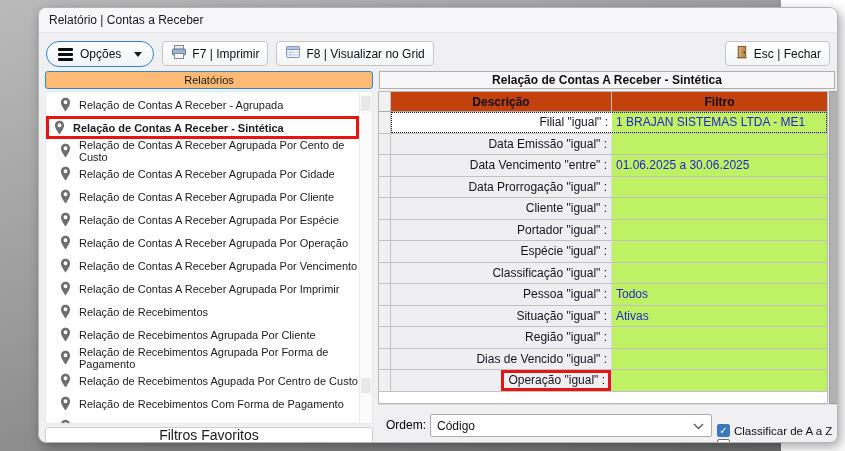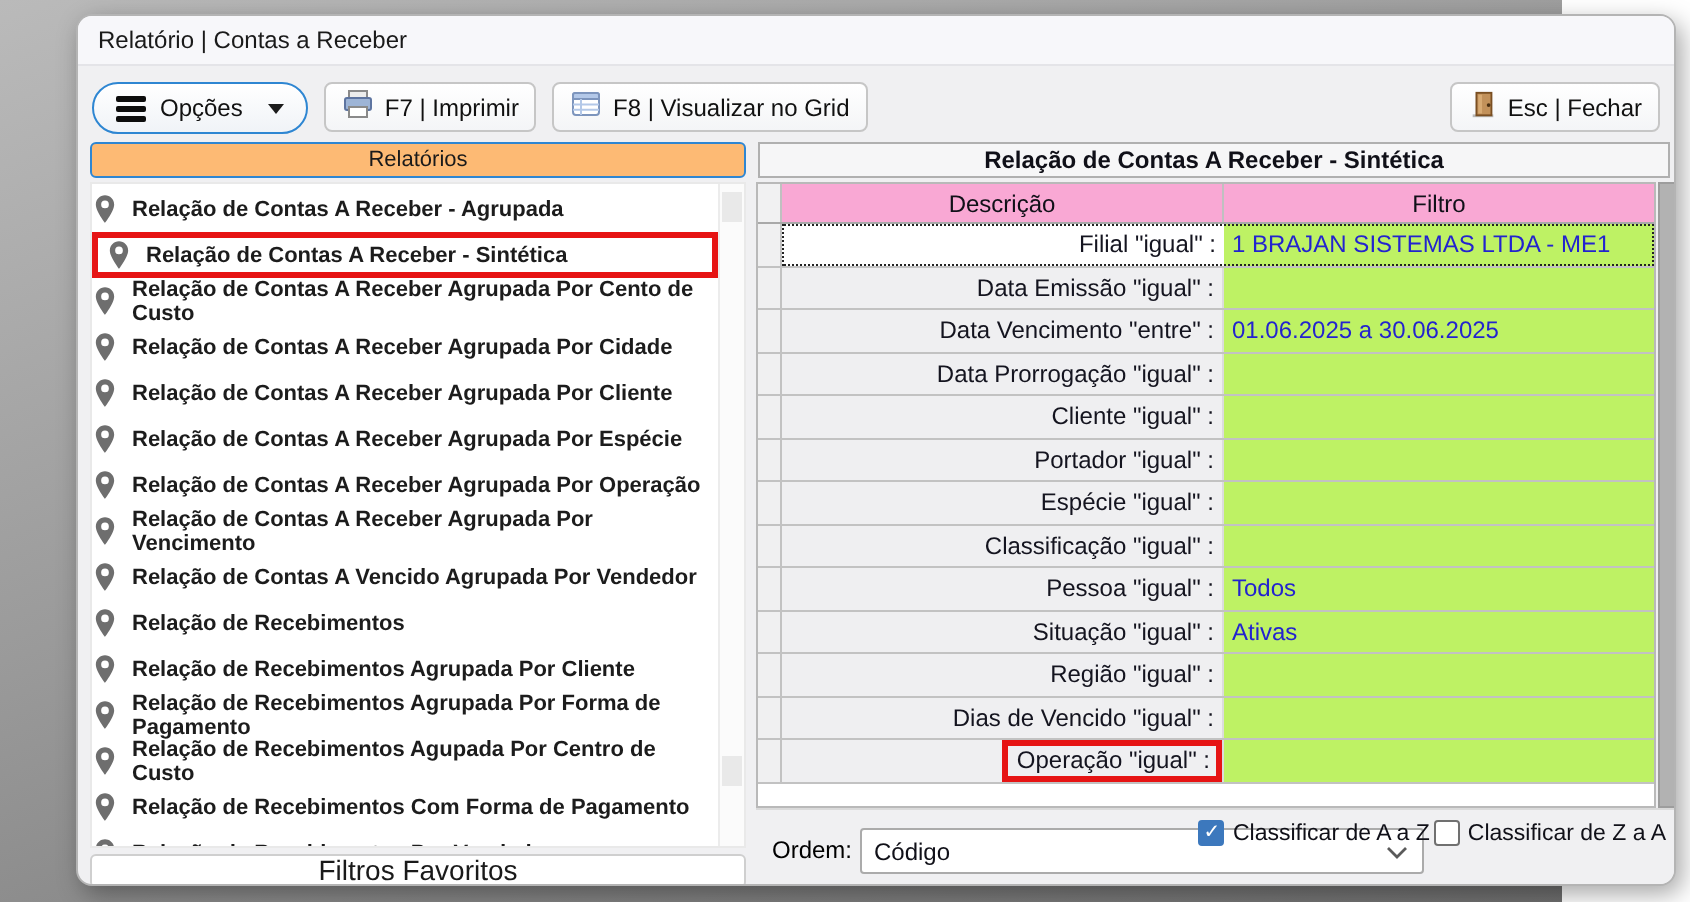--- a/index.html
+++ b/index.html
@@ -26,39 +26,39 @@
            border-top:5px solid #1c1c1c; margin-left:6px; }
   .spacer { flex:1; }
 
   
   .rel-header { position:absolute; left:6px; top:63px; width:328px; height:18px;
                 background:#fdba74; border:1px solid var(--accent-blue,#2e86d2); border-radius:3px;
                 font-size:11px; text-align:center; line-height:16px; color:#1a1a1a; }
   .list { position:absolute; left:6px; top:83px; width:328px; height:333px;
           background:#fff; border:1px solid #e9e9e9; overflow:hidden; }
   .report-list { position:absolute; left:0; top:1px; right:13px; bottom:0; }
-  .list-item { height:23px; display:flex; align-items:center; gap:8px; padding-left:1px;
-               font-size:11px; color:#1c1c1c;font-weight:bold; }
+  .list-item { height:23px; display:flex; align-items:center; gap:8px; padding-left:14px;
+               font-size:11px; color:#1c1c1c; }
   .list-item.selected { border:3px solid var(--highlight-red,#e61414); font-weight:bold; padding-left:5px; }
   .pin { display:flex; width:11px; }
   .list-scrollbar { position:absolute; right:0; top:0; bottom:0; width:13px;
                     background:#fbfbfb; border-left:1px solid #ececec; }
   .sb-a { position:absolute; left:1px; right:1px; top:4px; height:15px; background:#e9e9e9; }
   .sb-b { position:absolute; left:1px; right:1px; bottom:30px; height:15px; background:#e9e9e9; }
   .fav-button { position:absolute; left:6px; top:419px; width:328px; height:17px;
                 background:#fff; border:1px solid #cfcfcf; border-radius:3px;
                 font-size:14px; text-align:center; line-height:15px; color:#1a1a1a; }
 
   
   .rp-header { position:absolute; left:340px; top:63px; width:456px; height:18px;
                background:#f6f6f7; border:1px solid #b0b0b0; font-size:12px; font-weight:bold;
                text-align:center; line-height:16px; color:#101018; }
   .grid { position:absolute; left:339px; top:83px; width:450px; height:313px;
           background:#fff; border:1px solid #b9b9b9; overflow:hidden; }
-  .grid-head { display:flex; height:20px; border-bottom:1px solid #a9a9a9; background:#f9a8d4; }
+  .grid-head { display:flex; height:20px; border-bottom:1px solid #a9a9a9; background:#c2410c;font-weight:bold; }
   .gh-gutter { width:12px; border-right:1px solid #c0c0c0; background:#f1f1f2; }
   .gh-cell { display:flex; align-items:center; justify-content:center; font-size:12px; color:#101018; }
   .gh-desc { width:221px; border-right:1px solid #c0c0c0; }
   .gh-filter { flex:1; }
   .grid-row { display:flex; height:21.5px; border-bottom:1px solid #c2c2c2; }
   .g-gutter { width:12px; background:#f0f0f1; border-right:1px solid #c2c2c2; }
   .row-main { flex:1; display:flex; }
   .g-desc { width:221px; background:#efeff1; border-right:1px solid #dcdcdc;
             display:flex; align-items:center; justify-content:flex-end; padding-right:4px;
             font-size:12px; color:#14141f; white-space:nowrap; }
@@ -72,21 +72,21 @@
                     background:#b2b2b2; border:1px solid #9d9d9d; }
 
   
   .rp-footer { position:absolute; left:339px; top:396px; width:459px; height:40px;
                background:#f0f0f2; border-top:1px solid #dadada; }
   .ordem-label { position:absolute; left:8px; top:13px; font-size:12px; color:#000000; }
   .combo { position:absolute; left:52px; top:9px; width:282px; height:23px; background:#fff;
            border:1px solid #ababab; border-radius:2px; display:flex; align-items:center;
            padding:0 24px 0 6px; font-size:12px; color:#101018; }
   .combo svg { position:absolute; right:7px; top:8px; }
-  .checks { position:absolute; right:4px; top:5px; display:flex; gap:2px; }
+  .checks { position:absolute; right:4px; top:19px; display:flex; flex-direction:column; gap:2px; }
   .check-row { display:flex; align-items:center; gap:4px; font-size:11.5px; color:#101018; }
   .cb { width:13px; height:13px; border:1px solid #707070; border-radius:2px; background:#fff;
         display:flex; align-items:center; justify-content:center; }
   .cb.checked { background:var(--checkbox-blue,#3c78bd); border-color:var(--checkbox-blue,#3c78bd);
                 color:#fff; font-size:10px; line-height:13px; }
   .cb.checked::after { content:"✓"; }
 </style>
 </head>
 <body>
 
@@ -209,21 +209,21 @@
               </svg>
             </span>
             <span class="li-label">Relação de Contas A Receber Agrupada Por Vencimento</span>
           </div>
           <div class="list-item">
             <span class="pin">
               <svg width="11" height="15" viewBox="0 0 24 32">
                 <path fill="#6e6e6e" d="M12 1C6.5 1 2 5.5 2 11c0 7.5 10 20 10 20s10-12.5 10-20C22 5.5 17.5 1 12 1zm0 14.2a4.2 4.2 0 1 1 0-8.4 4.2 4.2 0 0 1 0 8.4z"></path>
               </svg>
             </span>
-            <span class="li-label">Relação de Contas A Vencido Agrupada Por Vendedor</span>
+            <span class="li-label">Relação de Contas A Receber Agrupada Por Imprimir</span>
           </div>
           <div class="list-item">
             <span class="pin">
               <svg width="11" height="15" viewBox="0 0 24 32">
                 <path fill="#6e6e6e" d="M12 1C6.5 1 2 5.5 2 11c0 7.5 10 20 10 20s10-12.5 10-20C22 5.5 17.5 1 12 1zm0 14.2a4.2 4.2 0 1 1 0-8.4 4.2 4.2 0 0 1 0 8.4z"></path>
               </svg>
             </span>
             <span class="li-label">Relação de Recebimentos</span>
           </div>
           <div class="list-item">

